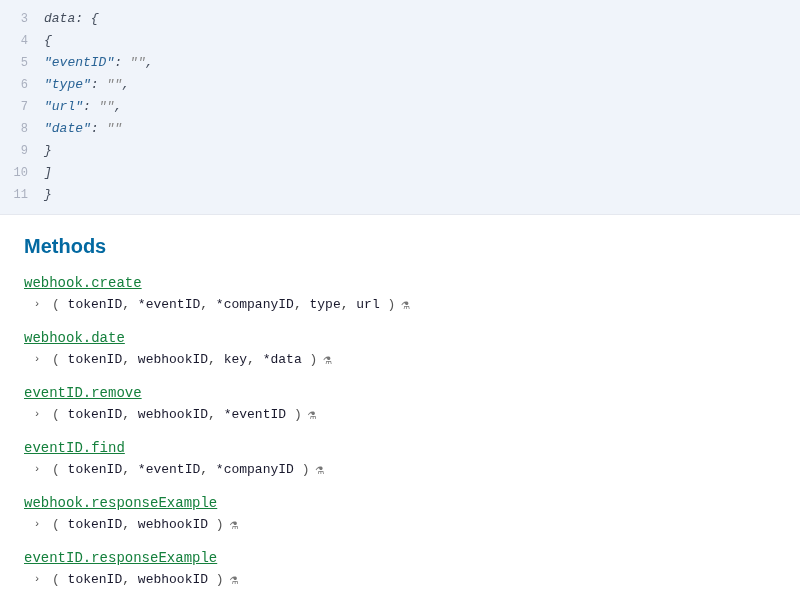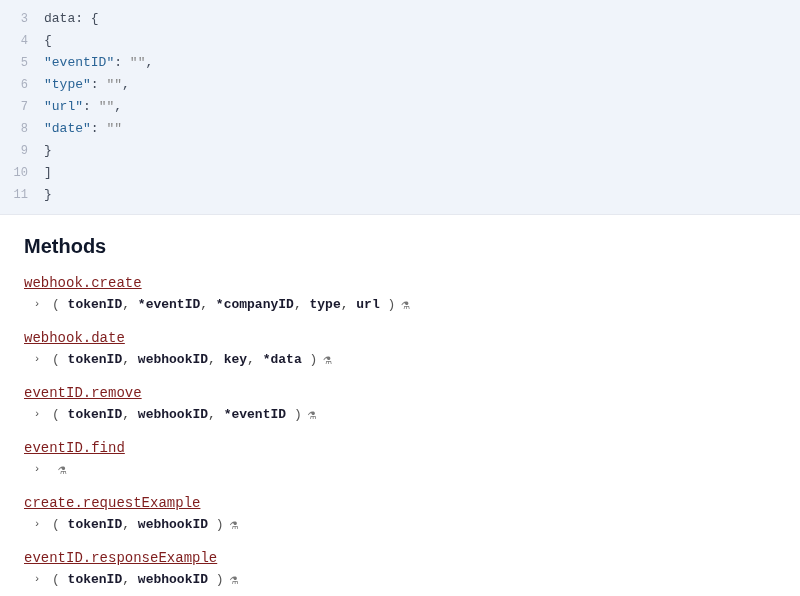--- a/index.html
+++ b/index.html
@@ -36,43 +36,44 @@
       width: 44px;
       min-width: 44px;
       text-align: right;
       color: #aab0bf;
       padding-right: 16px;
       user-select: none;
       font-size: 12px;
     }
     .code-content {
       color: #444d5c;
+      font-style: italic;
     }
     .code-content .key {
       color: #2a6496;
     }
     .code-content .str {
       color: #888;
     }
 
     
     .methods-section {
       padding: 20px 24px 20px 24px;
     }
     .section-title {
       font-size: 20px;
       font-weight: 600;
-      color: #0f172a;
+      color: #0369a1;
       margin-bottom: 16px;
     }
 
     
     .method-link {
       display: inline-block;
-      color: #7f1d1d;
+      color: #15803d;
       text-decoration: underline;
       font-size: 14px;
       font-family: 'Courier New', Courier, monospace;
       margin-bottom: 4px;
       cursor: pointer;
     }
 
     
     .method-row {
       display: flex;
@@ -93,21 +94,21 @@
       color: #555;
       font-size: 11px;
       cursor: pointer;
       flex-shrink: 0;
     }
     .method-sig {
       display: inline;
       color: #444;
     }
     .method-sig .param-bold {
-      font-weight: 700;
+      font-weight: 400;
       color: #1a1a2e;
     }
     .method-sig .paren {
       color: #555;
     }
     .beaker-icon {
       display: inline-block;
       margin-left: 6px;
       font-size: 14px;
       color: #777;
@@ -173,23 +174,24 @@
             <span class="method-sig"><span class="paren">( </span><span class="param-bold">tokenID</span>, <span class="param-bold">webhookID</span>, <span class="param-bold">key</span>, <span class="param-bold">*data</span> <span class="paren">)</span></span>
             <span class="beaker-icon">⚗</span>
           </div></div>
         <div class="method-block"><a class="method-link">eventID.remove</a><br><div class="method-row">
             <span class="chevron">›</span>
             <span class="method-sig"><span class="paren">( </span><span class="param-bold">tokenID</span>, <span class="param-bold">webhookID</span>, <span class="param-bold">*eventID</span> <span class="paren">)</span></span>
             <span class="beaker-icon">⚗</span>
           </div></div>
         <div class="method-block"><a class="method-link">eventID.find</a><br><div class="method-row">
             <span class="chevron">›</span>
-            <span class="beaker-icon">⚗</span>
-          </div></div>
-        <div class="method-block"><a class="method-link">create.requestExample</a><br><div class="method-row">
+            <span class="method-sig"><span class="paren">( </span><span class="param-bold">tokenID</span>, <span class="param-bold">*eventID</span>, <span class="param-bold">*companyID</span> <span class="paren">)</span></span>
+            <span class="beaker-icon">⚗</span>
+          </div></div>
+        <div class="method-block"><a class="method-link">webhook.responseExample</a><br><div class="method-row">
             <span class="chevron">›</span>
             <span class="method-sig"><span class="paren">( </span><span class="param-bold">tokenID</span>, <span class="param-bold">webhookID</span> <span class="paren">)</span></span>
             <span class="beaker-icon">⚗</span>
           </div></div>
         <div class="method-block"><a class="method-link">eventID.responseExample</a><br><div class="method-row">
             <span class="chevron">›</span>
             <span class="method-sig"><span class="paren">( </span><span class="param-bold">tokenID</span>, <span class="param-bold">webhookID</span> <span class="paren">)</span></span>
             <span class="beaker-icon">⚗</span>
           </div></div>
       </div>

